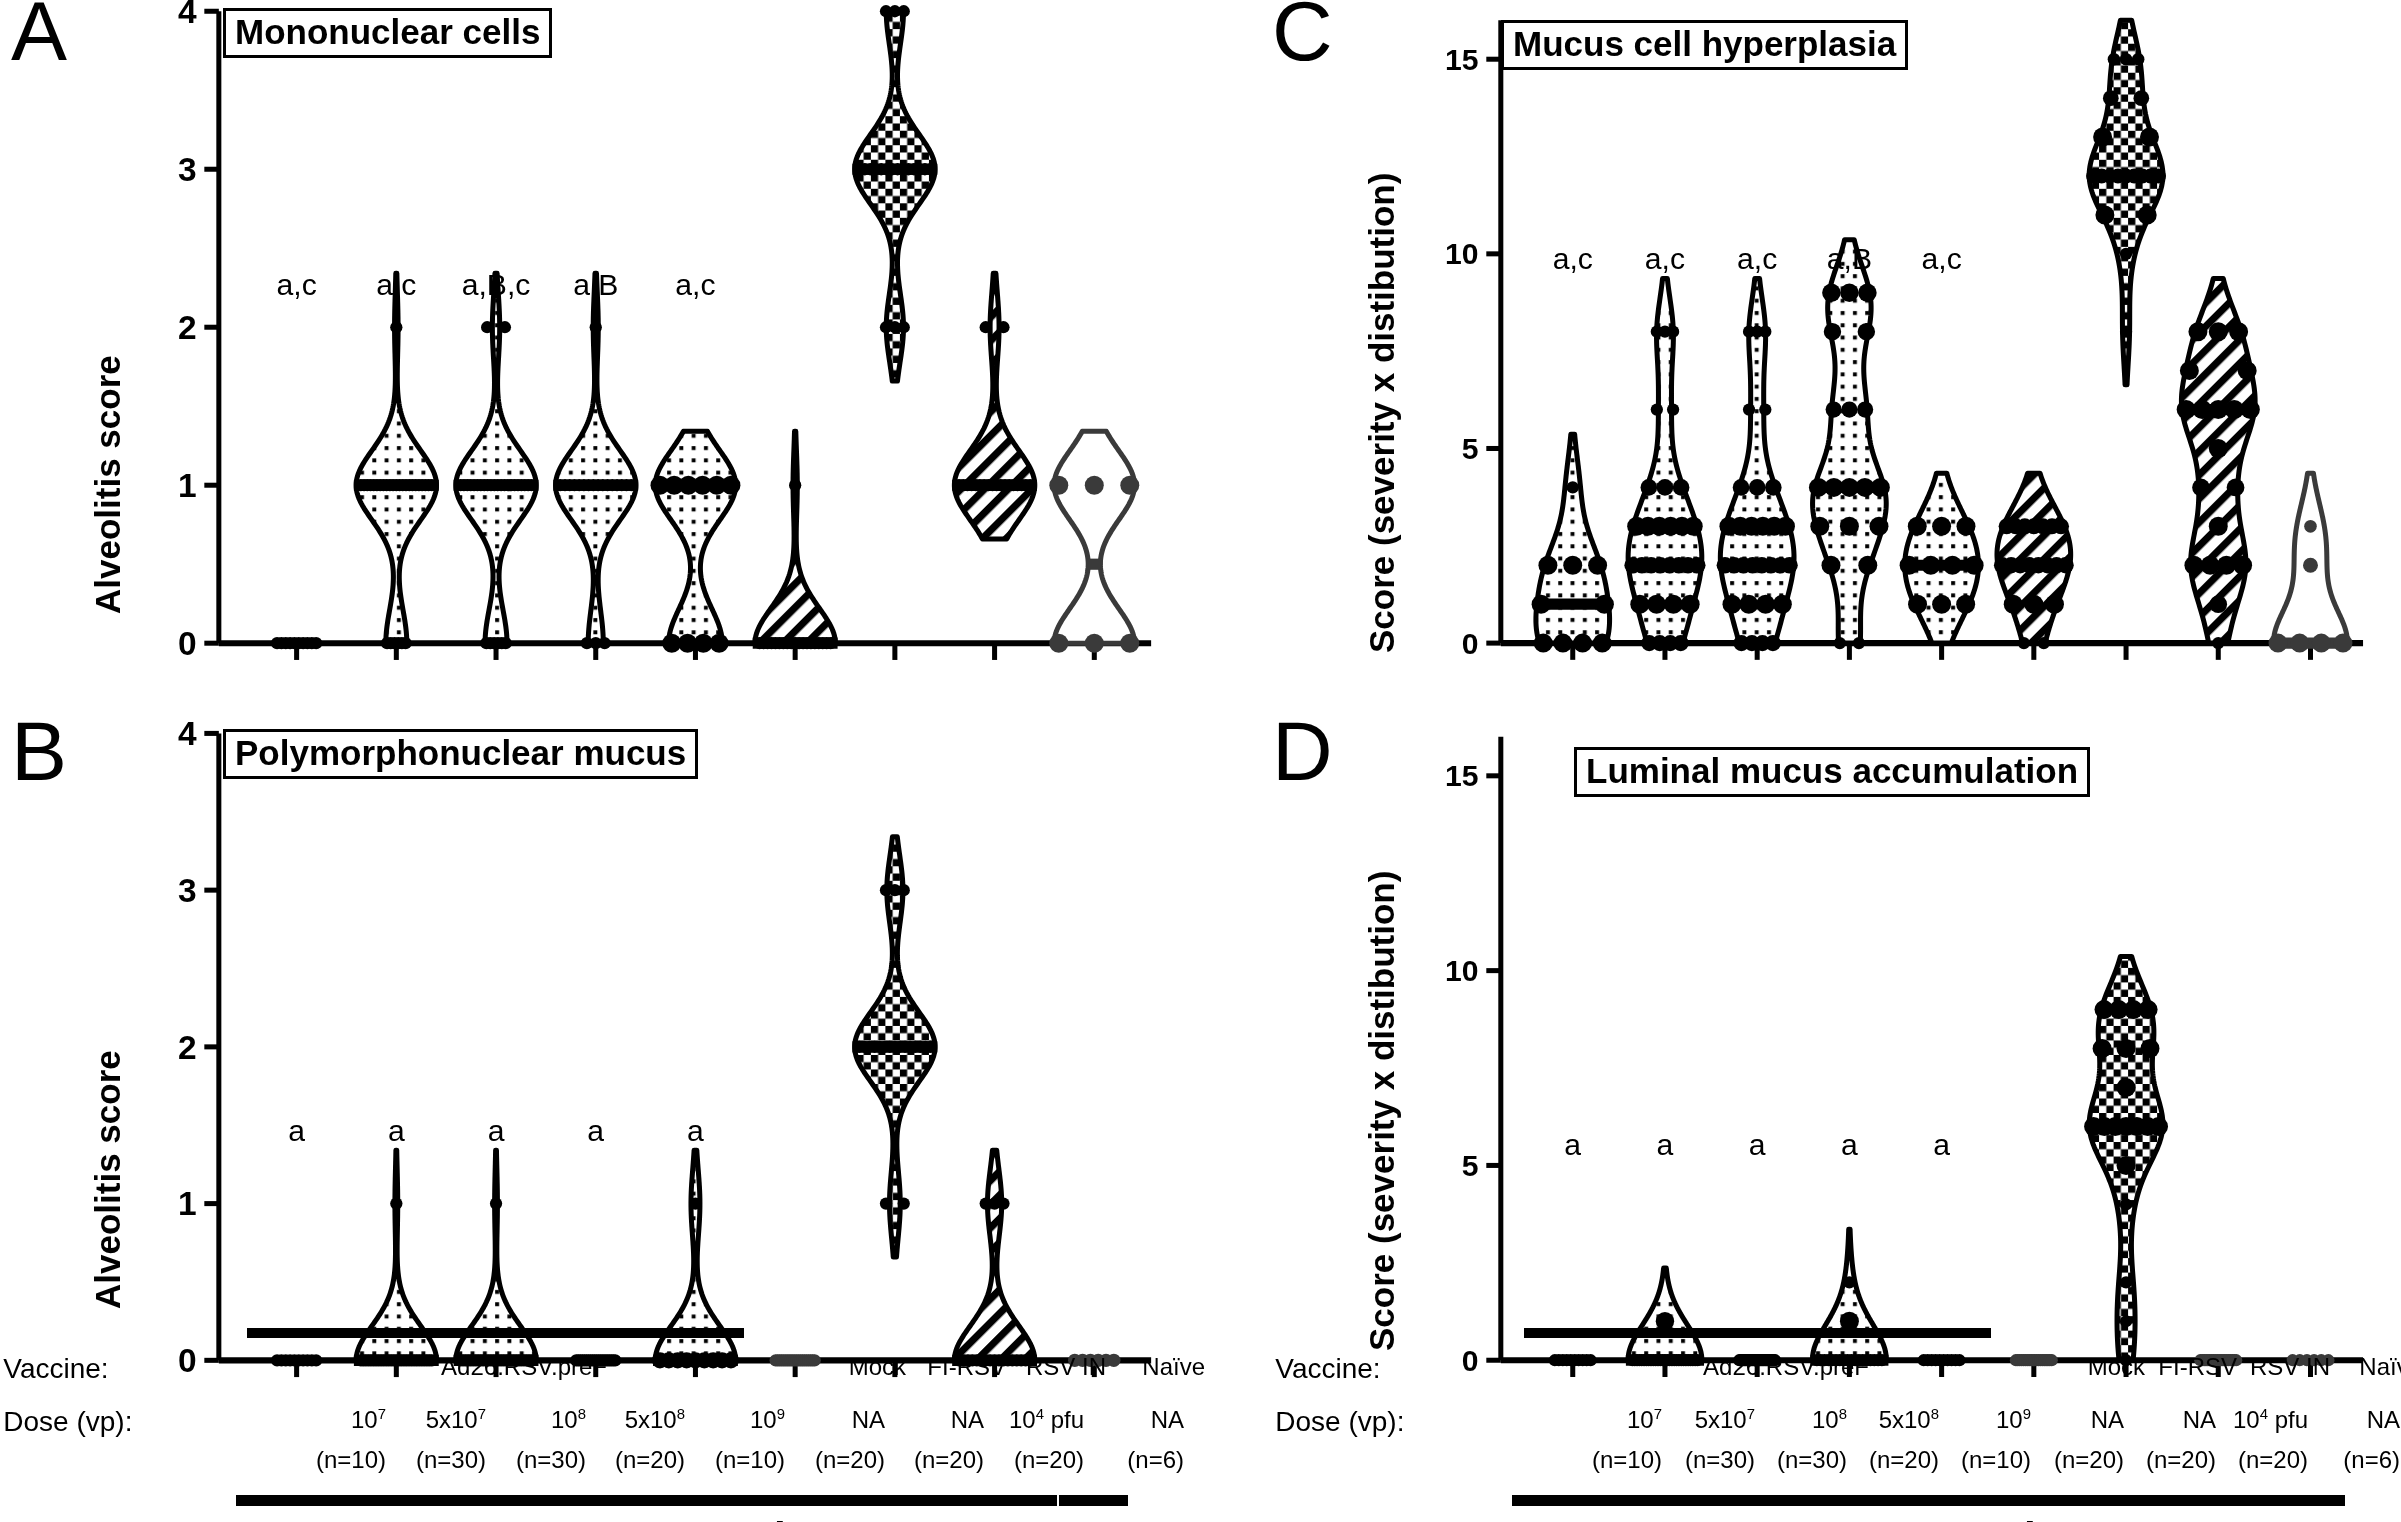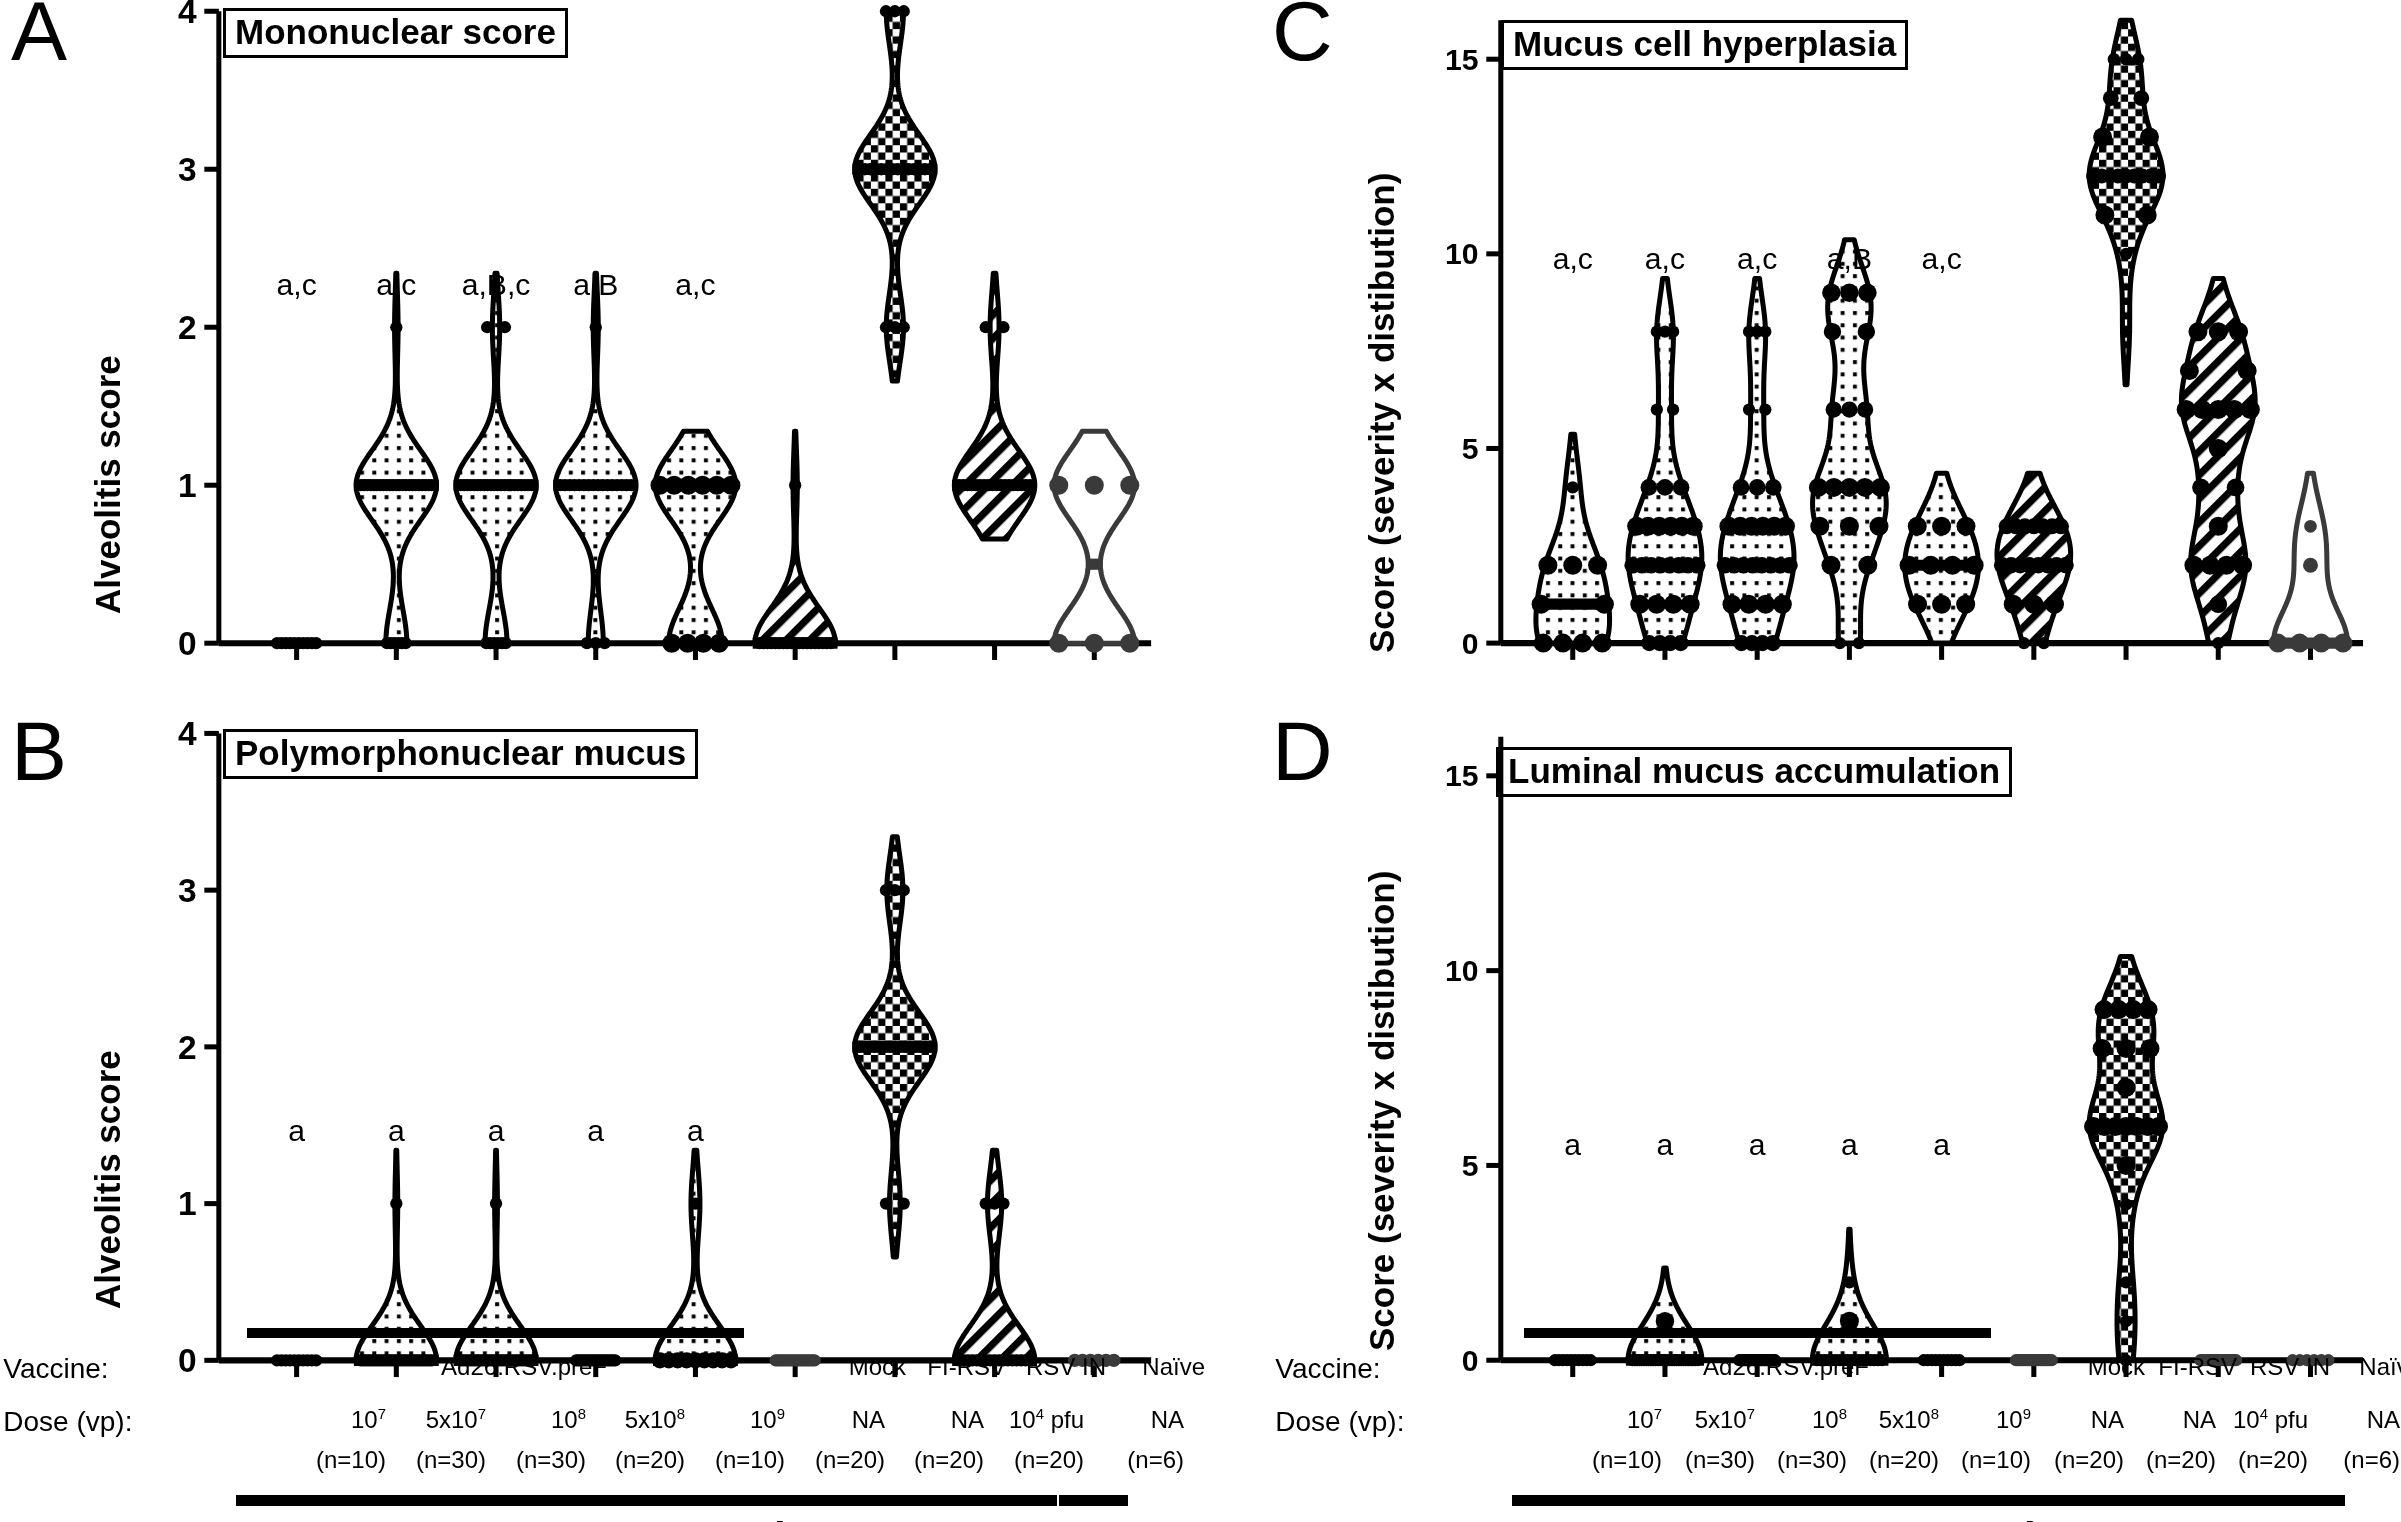--- a/index.html
+++ b/index.html
@@ -21,21 +21,21 @@
   .sup{font-size:0.62em;vertical-align:super;}
 </style>
 </head>
 <body>
 
 <div id="figure">
 
   <div class="panel">
     <div class="panel-letter" style="left:11px;top:-11px;">A</div>
     <div class="ylabel" style="left:88px;top:614px;">Alveolitis score</div>
-    <div class="titlebox" style="left:223px;top:7.8px;">Mononuclear score</div>
+    <div class="titlebox" style="left:223px;top:7.8px;">Mononuclear cells</div>
     <svg class="plot" id="svgA" style="left:0px;top:0px;width:1217px;height:698px;" viewBox="0 0 2180 1250" width="1217" height="698">
         <defs>
           <pattern id="dotsA" width="22" height="22" patternUnits="userSpaceOnUse">
             <rect width="22" height="22" fill="#fff"></rect>
             <rect x="7" y="7" width="7" height="7" fill="#000"></rect>
           </pattern>
           <pattern id="gridA" width="26" height="26" patternUnits="userSpaceOnUse">
             <rect width="26" height="26" fill="#fff"></rect>
             <rect x="0" y="0" width="13" height="13" fill="#000"></rect>
             <rect x="13" y="13" width="13" height="13" fill="#000"></rect>
@@ -708,21 +708,21 @@
         <text x="704.1283422459893" y="482" text-anchor="middle" font-family="&quot;Liberation Sans&quot;, sans-serif" font-size="54" fill="#000">a,c</text>
         <text x="869.3689839572194" y="482" text-anchor="middle" font-family="&quot;Liberation Sans&quot;, sans-serif" font-size="54" fill="#000">a,c</text>
         <text x="1034.6096256684493" y="482" text-anchor="middle" font-family="&quot;Liberation Sans&quot;, sans-serif" font-size="54" fill="#000">a,B</text>
         <text x="1199.8502673796793" y="482" text-anchor="middle" font-family="&quot;Liberation Sans&quot;, sans-serif" font-size="54" fill="#000">a,c</text>
       </svg>
   </div>
 
   <div class="panel">
     <div class="panel-letter" style="left:1272px;top:709px;">D</div>
     <div class="ylabel" style="left:1362px;top:1351px;">Score (severity x distibution)</div>
-    <div class="titlebox" style="left:1496px;top:747px;">Luminal mucus accumulation</div>
+    <div class="titlebox" style="left:1574px;top:747px;">Luminal mucus accumulation</div>
     <svg class="plot" id="svgD" style="left:1272px;top:721px;width:1129px;height:659px;" viewBox="0 0 2023 1180" width="1129" height="659">
         <defs>
           <pattern id="dotsD" width="22" height="22" patternUnits="userSpaceOnUse">
             <rect width="22" height="22" fill="#fff"></rect>
             <rect x="7" y="7" width="7" height="7" fill="#000"></rect>
           </pattern>
           <pattern id="gridD" width="26" height="26" patternUnits="userSpaceOnUse">
             <rect width="26" height="26" fill="#fff"></rect>
             <rect x="0" y="0" width="13" height="13" fill="#000"></rect>
             <rect x="13" y="13" width="13" height="13" fill="#000"></rect>

